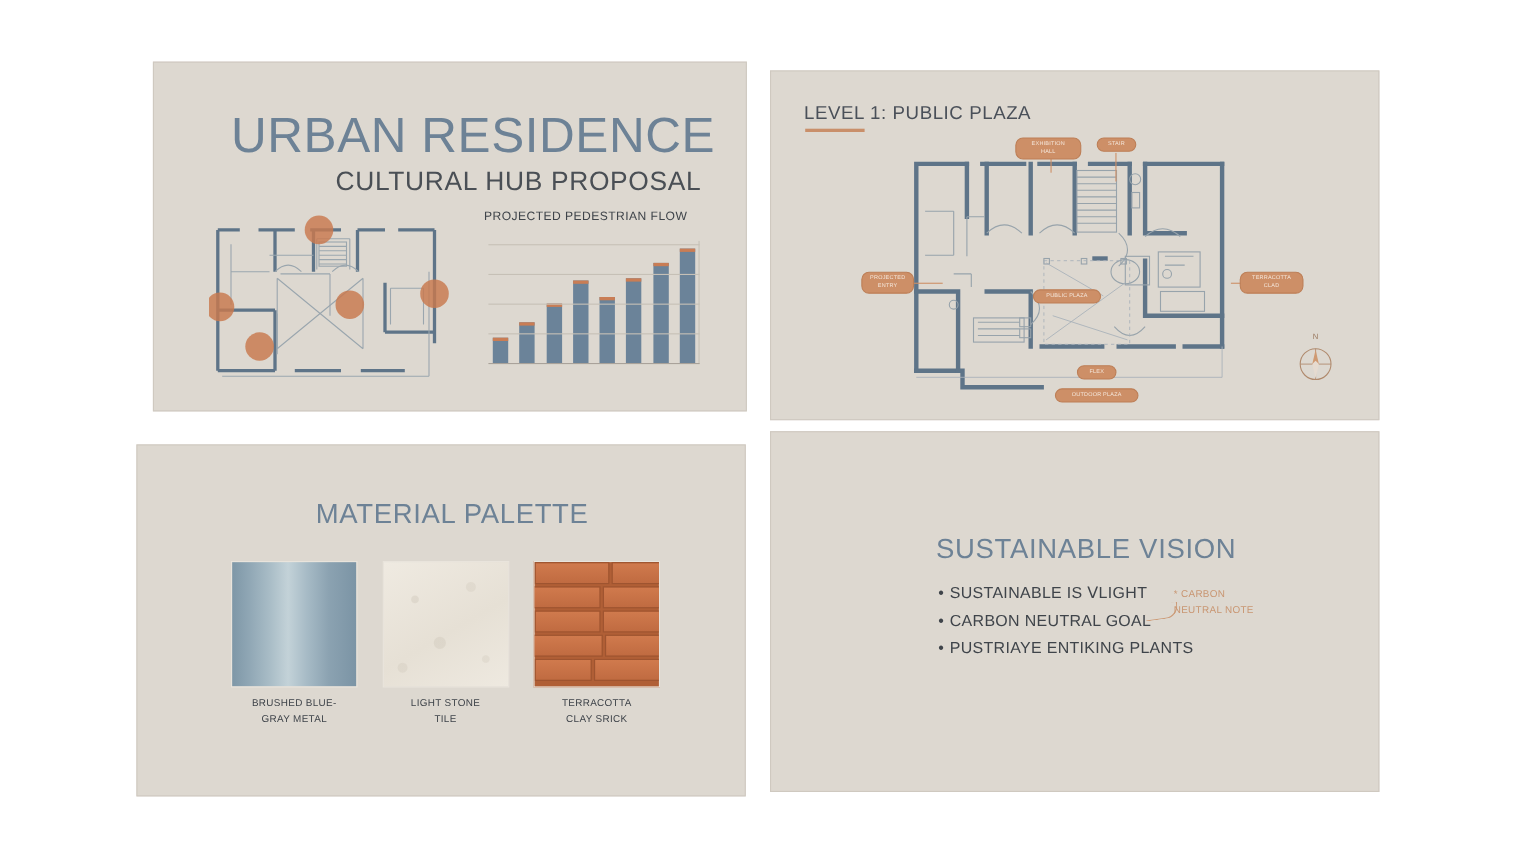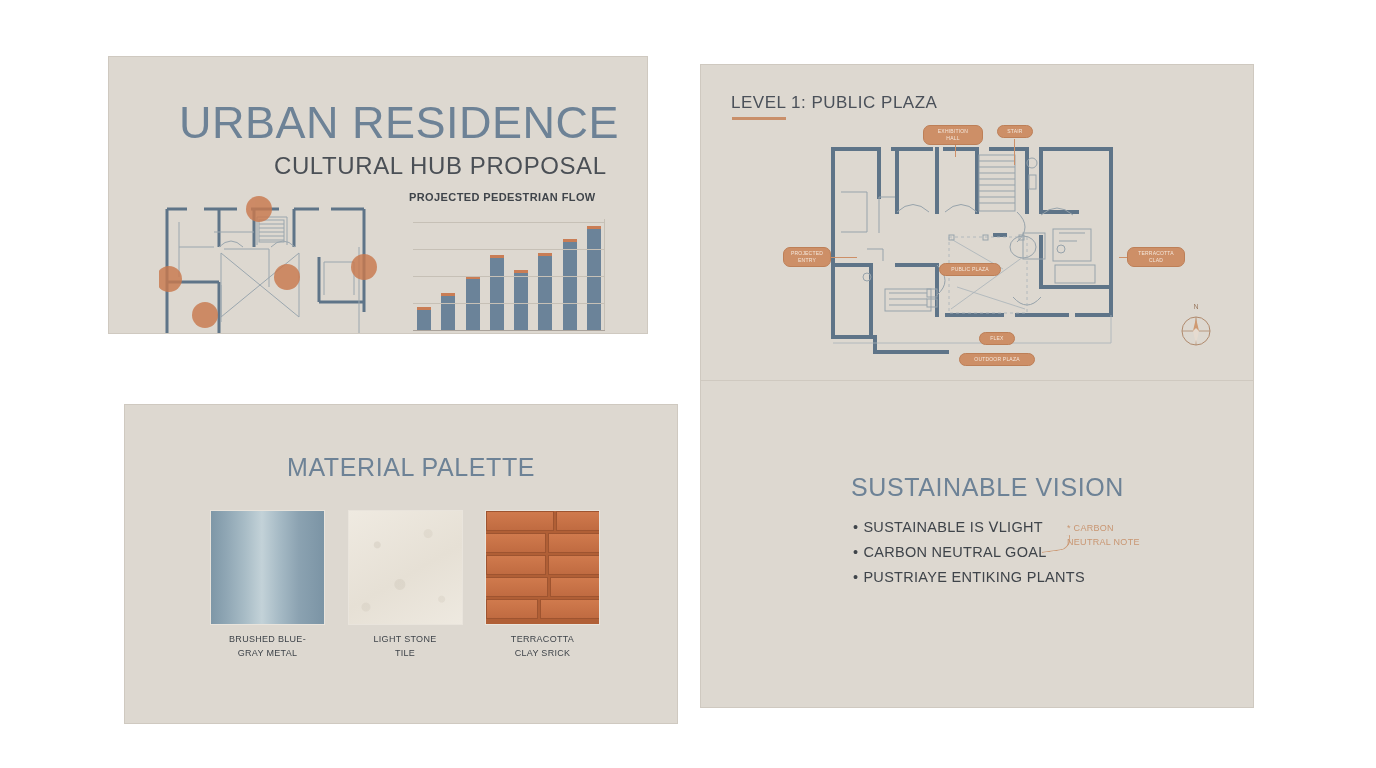--- a/index.html
+++ b/index.html
@@ -13,24 +13,24 @@
     position: relative;
     width: 1376px; height: 768px;
     background: #ffffff;
   }
   .slide {
     position: absolute;
     background: #ddd8d0;
     border: 1px solid #cfc9c0;
     overflow: hidden;
   }
-  #slide-title   { left: 108px; top: 56px;  width: 540px; height: 278px; }
+  #slide-title   { left: 139px; top: 56px;  width: 540px; height: 318px; }
   #slide-plan    { left: 700px; top: 64px;  width: 554px; height: 318px; }
   #slide-palette { left: 124px; top: 404px; width: 554px; height: 320px; }
-  #slide-vision  { left: 700px; top: 380px; width: 554px; height: 328px; }
+  #slide-vision  { left: 700px; top: 392px; width: 554px; height: 328px; }
 
   
   .main-title {
     position: absolute; left: 70px; top: 40px;
     font-size: 45px; letter-spacing: 0.5px;
     color: #6d8296; font-weight: 400;
     white-space: nowrap;
   }
   .sub-title {
     position: absolute; left: 165px; top: 95px;
@@ -42,21 +42,21 @@
     position: absolute; left: 50px; top: 130px;
     width: 220px; height: 160px;
   }
   .chart-wrap {
     position: absolute; left: 300px; top: 134px;
     width: 200px; height: 155px;
   }
   .chart-title {
     position: absolute; left: 0; top: 0;
     font-size: 11px; letter-spacing: 0.4px;
-    color: #3f444a; white-space: nowrap; font-weight: bold;
+    color: #3f444a; white-space: nowrap;
   }
   .chart-plot {
     position: absolute; left: 4px; top: 28px;
     width: 192px; height: 112px;
   }
   .gridline {
     position: absolute; left: 0; width: 100%;
     height: 1px; background: #c6c0b6;
   }
   .axis-base {

